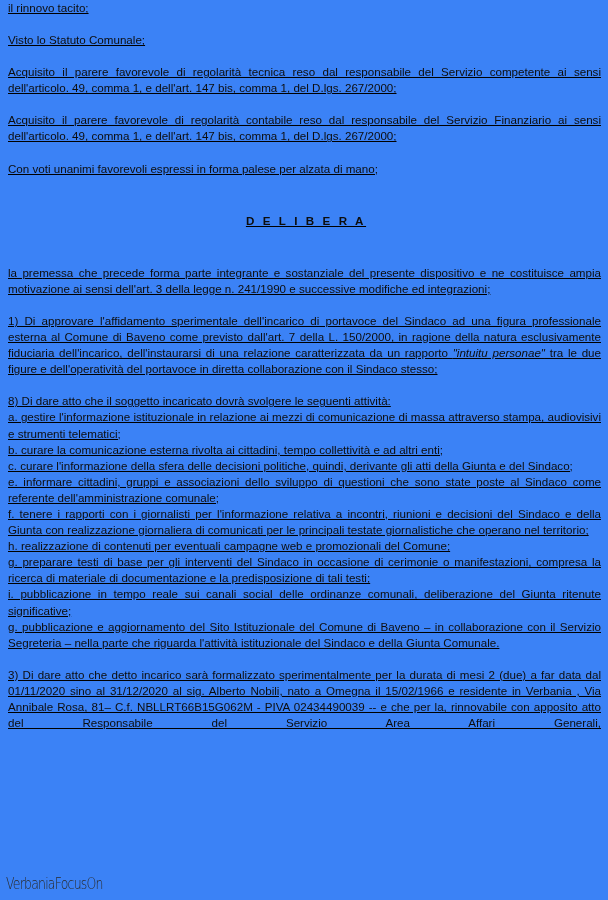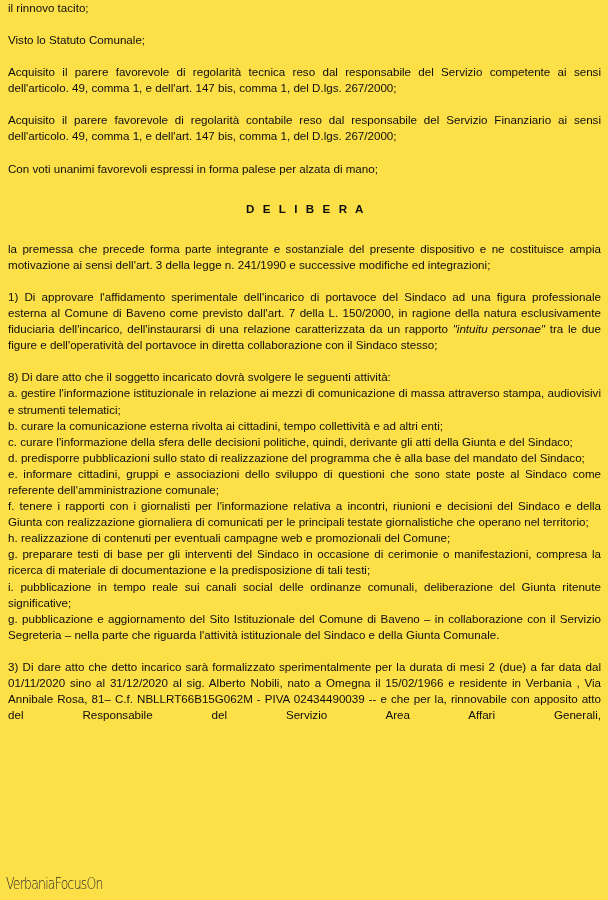--- a/index.html
+++ b/index.html
@@ -7,24 +7,25 @@
     padding: 0;
     background: #ffffff;
   }
   body {
     font-family: "Liberation Sans", sans-serif;
   }
   .page {
     position: relative;
     width: 608px;
     height: 900px;
-    background: #fde047;
+    background: #3b82f6;
     overflow: hidden;
     box-sizing: border-box;
     padding: 0 7px 0 8px;
+    text-decoration: underline;
   }
   .doc-body {
     font-size: 11.6px;
     line-height: 16.1px;
     color: #0d0d0d;
     text-align: justify;
     text-justify: inter-word;
     -webkit-font-smoothing: none;
   }
   p.para {
@@ -32,21 +33,21 @@
     text-align: justify;
     text-justify: inter-word;
   }
   .spacer-sm { height: 16px; }
   .spacer-xs { height: 8px; }
   .heading-delibera {
     text-align: center;
     font-weight: bold;
     letter-spacing: 2.6px;
     font-size: 11.6px;
-    margin: 0;
+    margin: 12px;
     padding-left: 3px;
   }
   .italic { font-style: italic; }
   .watermark {
     position: absolute;
     left: 6px;
     bottom: 8px;
     font-family: "DejaVu Sans", sans-serif;
     font-size: 14.5px;
     letter-spacing: -0.9px;
@@ -97,21 +98,20 @@
     <div class="spacer-sm"></div>
 
     <p class="para j"><span>1) Di approvare l'affidamento sperimentale dell'incarico di portavoce del Sindaco ad una figura professionale esterna al Comune di Baveno come previsto dall'art. 7 della L. 150/2000, in ragione della natura esclusivamente fiduciaria dell'incarico, dell'instaurarsi di una relazione caratterizzata da un rapporto </span><span class="italic">"intuitu personae"</span><span> tra le due figure e dell'operatività del portavoce in diretta collaborazione con il Sindaco stesso;</span></p>
 
     <div class="spacer-sm"></div>
 
     <p class="para j">8) Di dare atto che il soggetto incaricato dovrà svolgere le seguenti attività:</p>
     <p class="para j">a. gestire l'informazione istituzionale in relazione ai mezzi di comunicazione di massa attraverso stampa, audiovisivi e strumenti telematici;</p>
     <p class="para j">b. curare la comunicazione esterna rivolta ai cittadini, tempo collettività e ad altri enti;</p>
     <p class="para j">c. curare l'informazione della sfera delle decisioni politiche, quindi, derivante gli atti della Giunta e del Sindaco;</p>
-    <p class="para j">d. predisporre pubblicazioni sullo stato di realizzazione del programma che è alla base del mandato del Sindaco;</p>
     <p class="para j">e. informare cittadini, gruppi e associazioni dello sviluppo di questioni che sono state poste al Sindaco come referente dell'amministrazione comunale;</p>
     <p class="para j">f. tenere i rapporti con i giornalisti per l'informazione relativa a incontri, riunioni e decisioni del Sindaco e della Giunta con realizzazione giornaliera di comunicati per le principali testate giornalistiche che operano nel territorio;</p>
     <p class="para j">h. realizzazione di contenuti per eventuali campagne web e promozionali del Comune;</p>
     <p class="para j">g. preparare testi di base per gli interventi del Sindaco in occasione di cerimonie o manifestazioni, compresa la ricerca di materiale di documentazione e la predisposizione di tali testi;</p>
     <p class="para j">i. pubblicazione in tempo reale sui canali social delle ordinanze comunali, deliberazione del Giunta ritenute significative;</p>
     <p class="para j">g. pubblicazione e aggiornamento del Sito Istituzionale del Comune di Baveno – in collaborazione con il Servizio Segreteria – nella parte che riguarda l'attività istituzionale del Sindaco e della Giunta Comunale.</p>
 
     <div class="spacer-sm"></div>
 
     <p class="para jn">3) Di dare atto che detto incarico sarà formalizzato sperimentalmente per la durata di mesi 2 (due) a far data dal 01/11/2020 sino al 31/12/2020 al sig. Alberto Nobili, nato a Omegna il 15/02/1966 e residente in Verbania , Via Annibale Rosa, 81– C.f.  NBLLRT66B15G062M  - PIVA 02434490039 -- e che   per la, rinnovabile con apposito atto del Responsabile del Servizio Area Affari Generali,</p>

